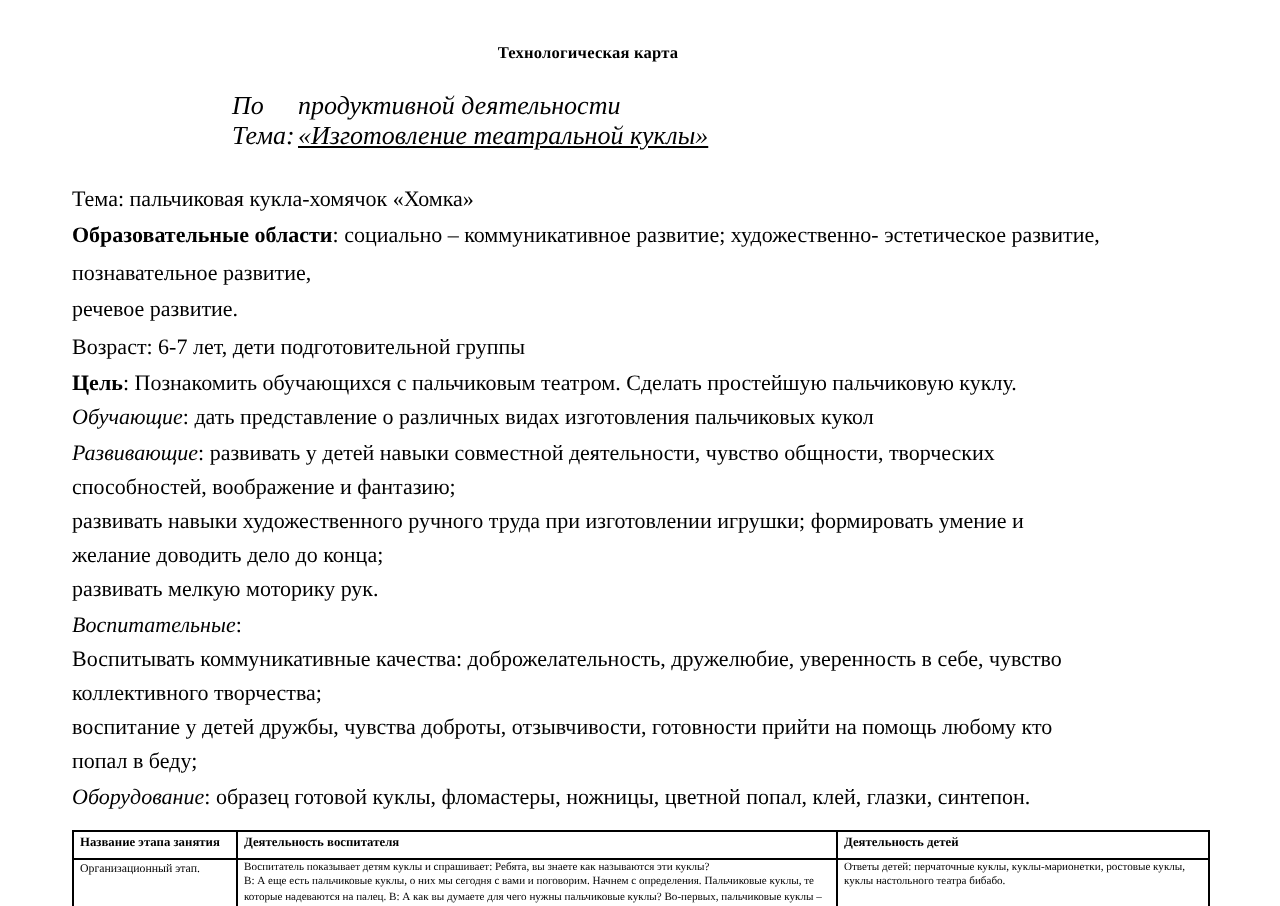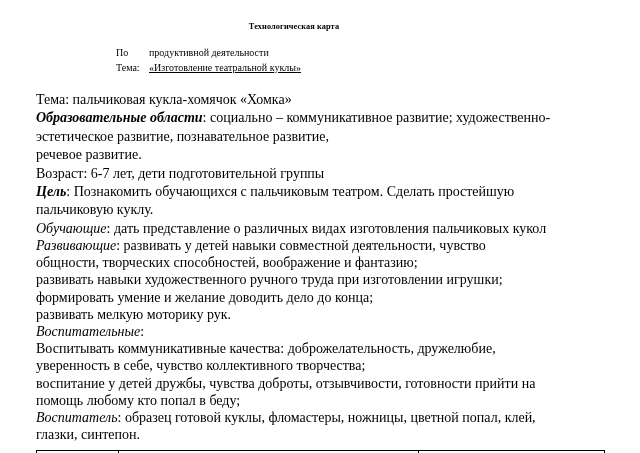--- a/index.html
+++ b/index.html
@@ -27,52 +27,53 @@
   .doc-title {
     text-align: center;
     font-weight: bold;
     font-size: 8.3px;
     line-height: 1.2;
     margin: 0 0 13px 0;
     letter-spacing: .1px;
   }
   .subtitle-block {
     margin: 0 0 16px 0;
-    font-size: 10px;
+    font-size: 13px;
     line-height: 15px;
     padding-left: 80px;
+    font-style: italic;
   }
   .subtitle-row {
     display: block;
     white-space: nowrap;
   }
   .sub-label {
     display: inline-block;
     width: 33px;
   }
   .sub-label.wide {
     width: 33px;
   }
   .underline-text {
     text-decoration: underline;
   }
 
   
   .body-text {
-    font-size: 14px;
+    font-size: 11px;
     line-height: 18.4px;
   }
   .body-text p {
     margin: 0;
     padding: 0;
   }
   .body-text p.tight {
     line-height: 17.2px;
   }
-  .b { font-weight: bold; font-style: italic; }
+  .b { font-weight: bold; }
   .i { font-style: italic; }
 
   
   .table-wrap {
     margin-top: 7px;
   }
   table.tk {
     border-collapse: collapse;
     width: 568px;
     table-layout: fixed;
@@ -135,21 +136,21 @@
     <p><span>речевое развитие.</span></p>
     <p><span>Возраст: 6-7 лет, дети подготовительной группы</span></p>
     <p><span class="b">Цель</span><span>: Познакомить обучающихся с пальчиковым театром. Сделать простейшую пальчиковую куклу.</span></p>
     <p class="tight"><span class="i">Обучающие</span><span>: дать представление о различных  видах   изготовления пальчиковых кукол</span></p>
     <p class="tight"><span class="i">Развивающие</span><span>:  развивать у детей навыки совместной деятельности, чувство общности, творческих способностей, воображение и фантазию;</span></p>
     <p class="tight"><span>развивать навыки художественного ручного труда при изготовлении игрушки;   формировать умение и желание доводить дело до конца;</span></p>
     <p class="tight"><span>развивать мелкую моторику рук.</span></p>
     <p class="tight"><span class="i">Воспитательные</span><span>:</span></p>
     <p class="tight"><span>Воспитывать коммуникативные качества: доброжелательность, дружелюбие, уверенность в себе, чувство коллективного творчества;</span></p>
     <p class="tight"><span>воспитание у детей дружбы, чувства доброты, отзывчивости, готовности прийти на помощь любому кто попал в беду;</span></p>
-    <p class="tight"><span class="i">Воспитатель</span><span>:  образец готовой куклы, фломастеры, ножницы, цветной попал, клей, глазки, синтепон.</span></p>
+    <p class="tight"><span class="i">Оборудование</span><span>:  образец готовой куклы, фломастеры, ножницы, цветной попал, клей, глазки, синтепон.</span></p>
   </div>
 
   <div class="table-wrap">
     <table class="tk">
       <colgroup>
         <col class="col-a">
           <col class="col-b">
           <col class="col-c">
       </colgroup>
       <thead>

